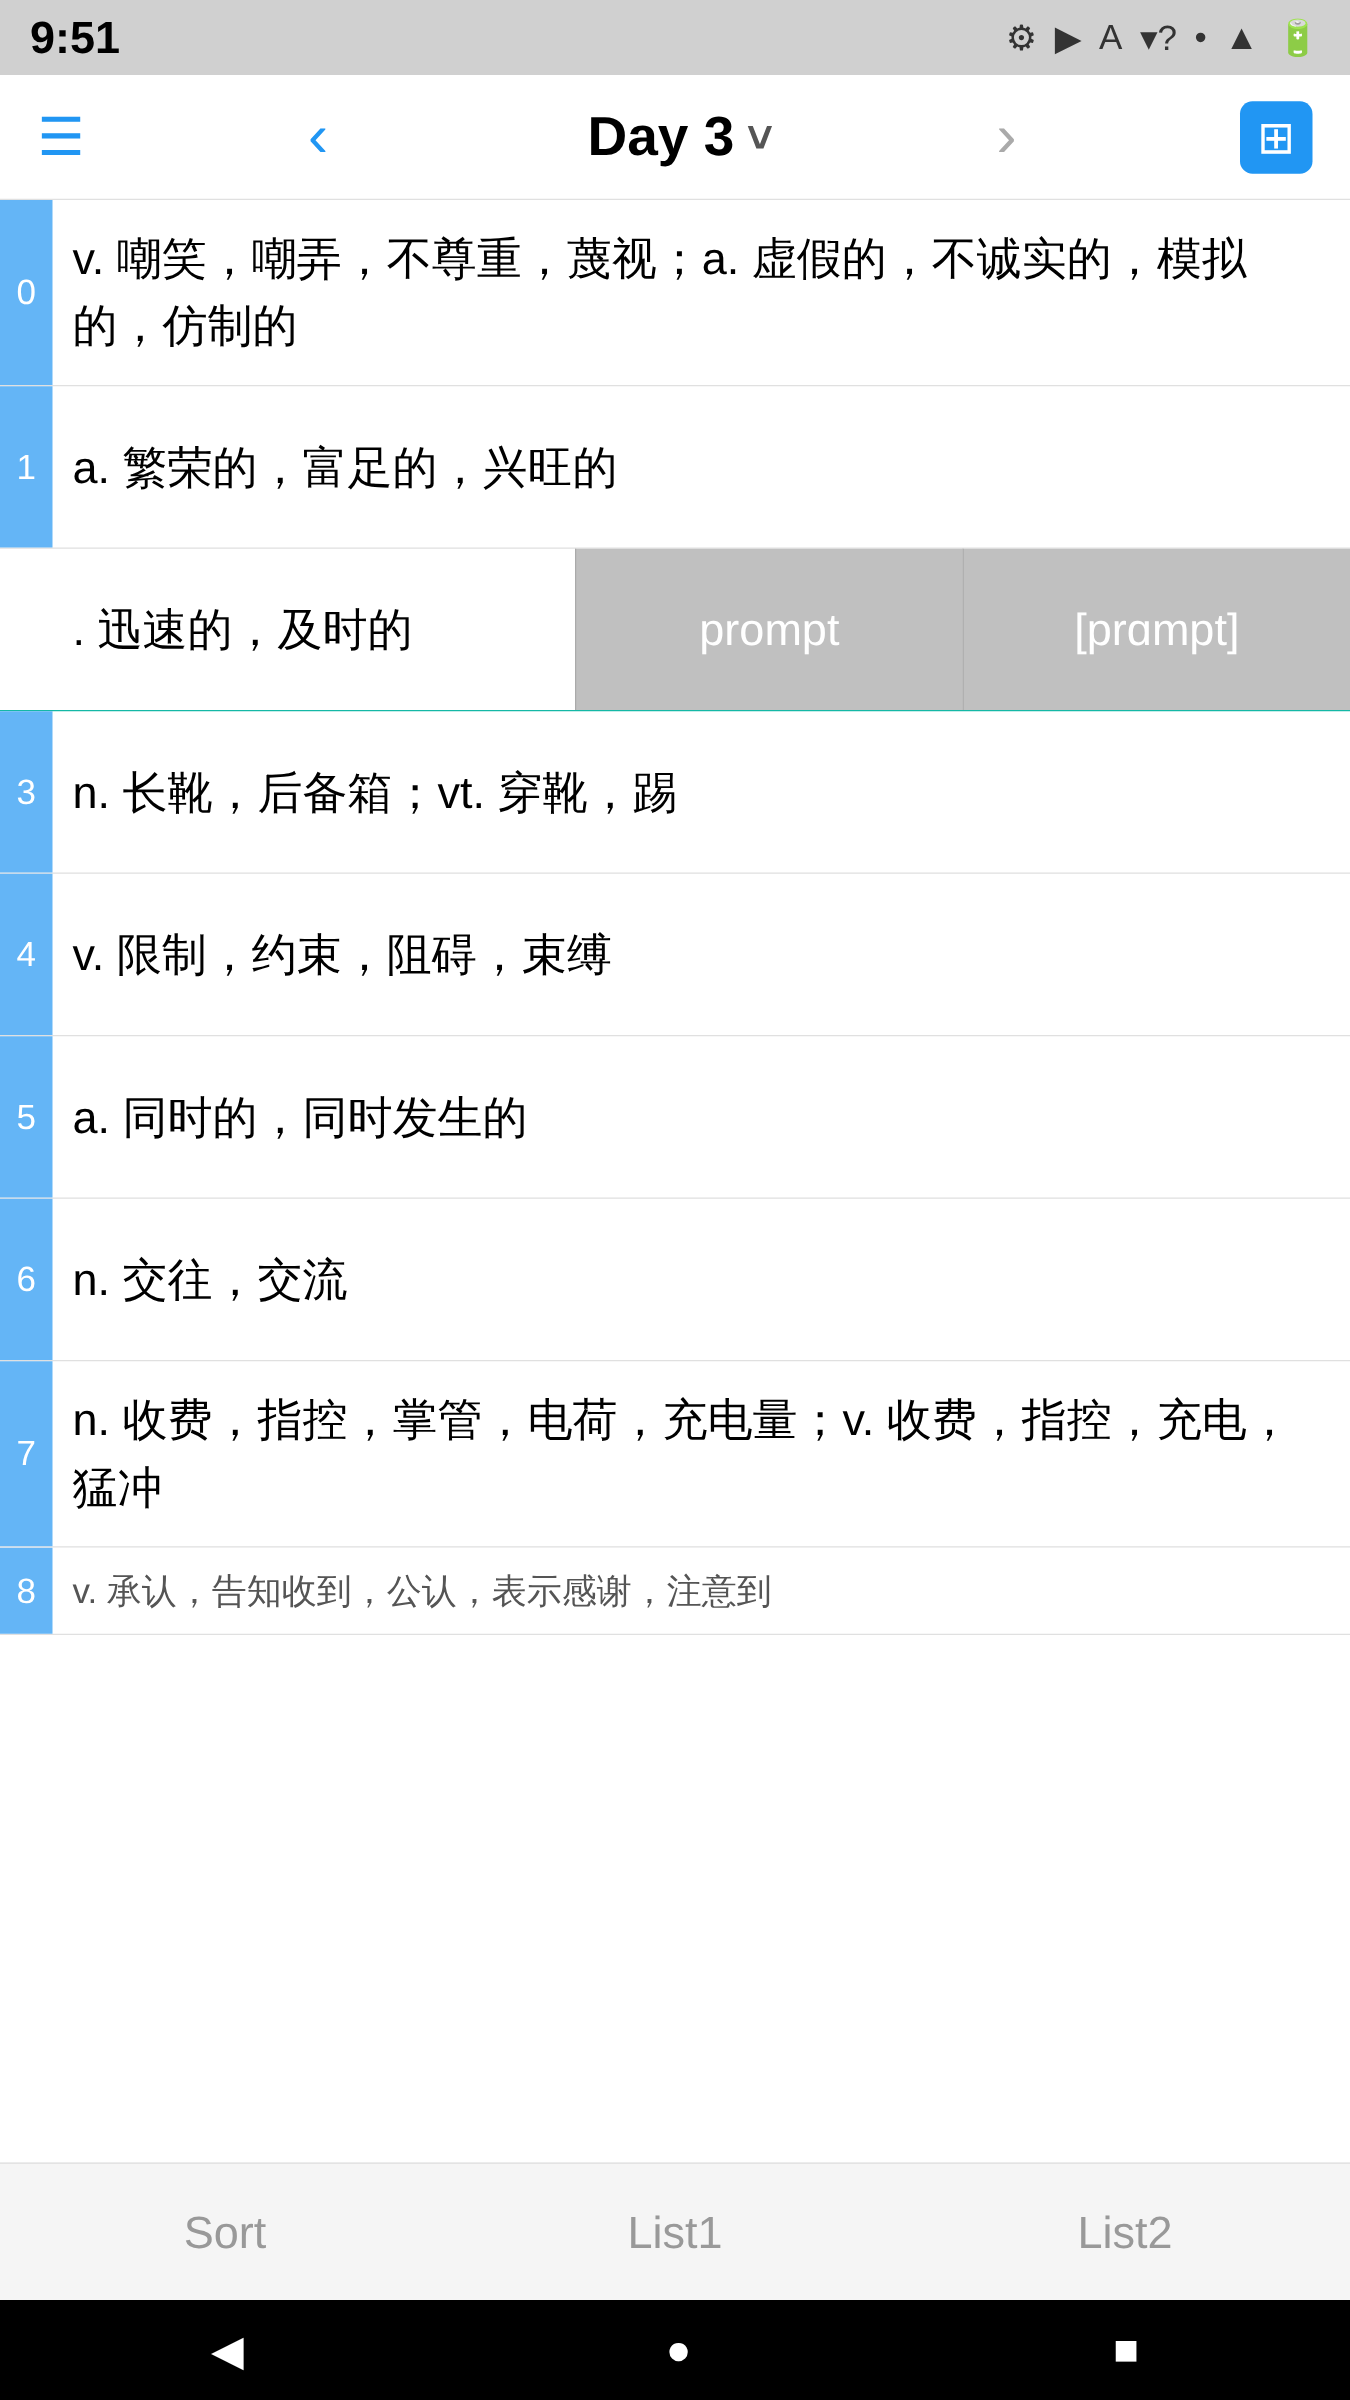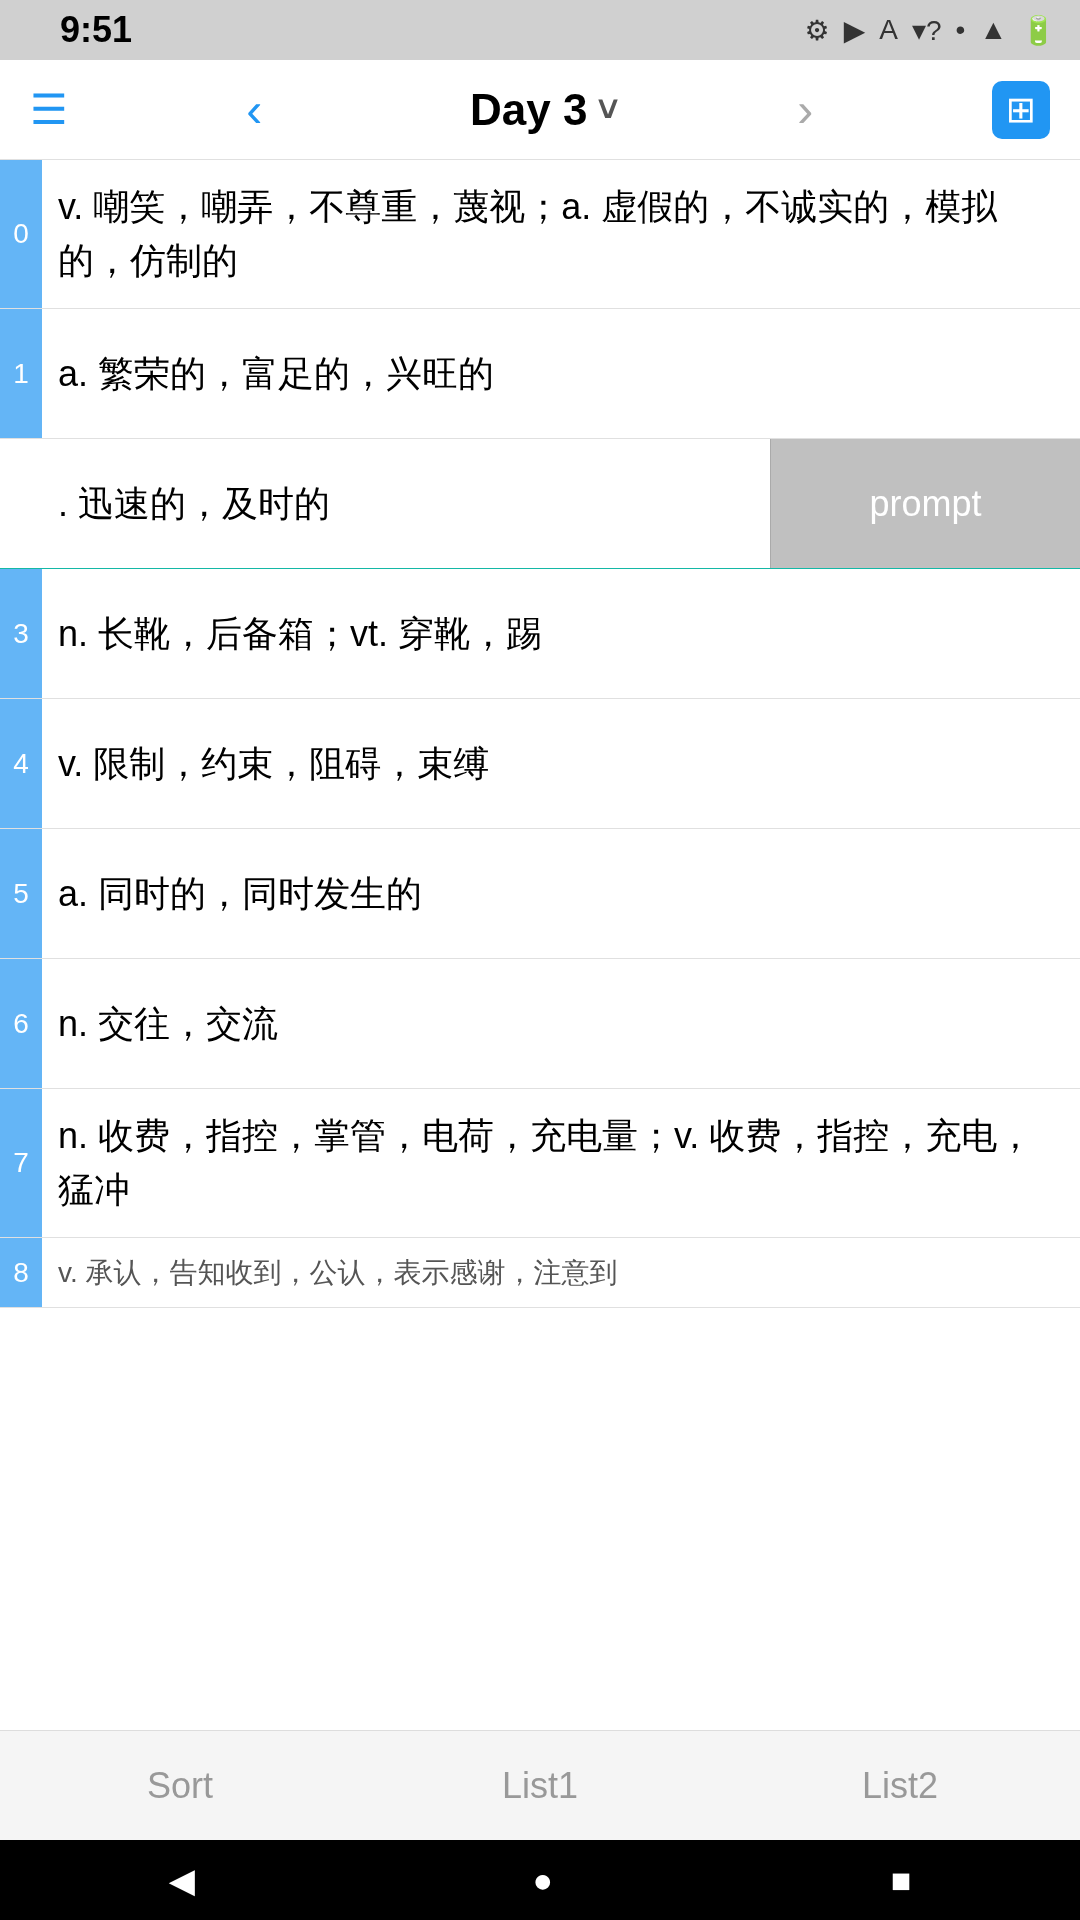--- a/index.html
+++ b/index.html
@@ -20,21 +20,20 @@
       background: #d0d0d0;
       display: flex;
       align-items: center;
       justify-content: space-between;
       padding: 0 24px;
     }
     .status-bar .time {
       font-size: 36px;
       font-weight: bold;
       color: #000;
-      margin-left: 36px;
     }
     .status-bar .icons {
       display: flex;
       gap: 14px;
       align-items: center;
     }
     .status-bar .icons span {
       font-size: 28px;
       color: #333;
     }
@@ -267,20 +266,23 @@
     <div class="row-content">a. 繁荣的，富足的，兴旺的</div>
   </div>
 
   <div class="popup-row">
     <div class="row-index-empty"></div>
     <div class="partial-text">. 迅速的，及时的</div>
     <div class="popup-overlay">
       <div class="popup-cell">
         <span>prompt</span>
       </div>
+      <div class="popup-cell">
+        <span>[prɑmpt]</span>
+      </div>
     </div>
   </div>
 
   <div class="vocab-row">
     <div class="row-index">3</div>
     <div class="row-content">n. 长靴，后备箱；vt. 穿靴，踢</div>
   </div>
 
   <div class="vocab-row">
     <div class="row-index">4</div>

